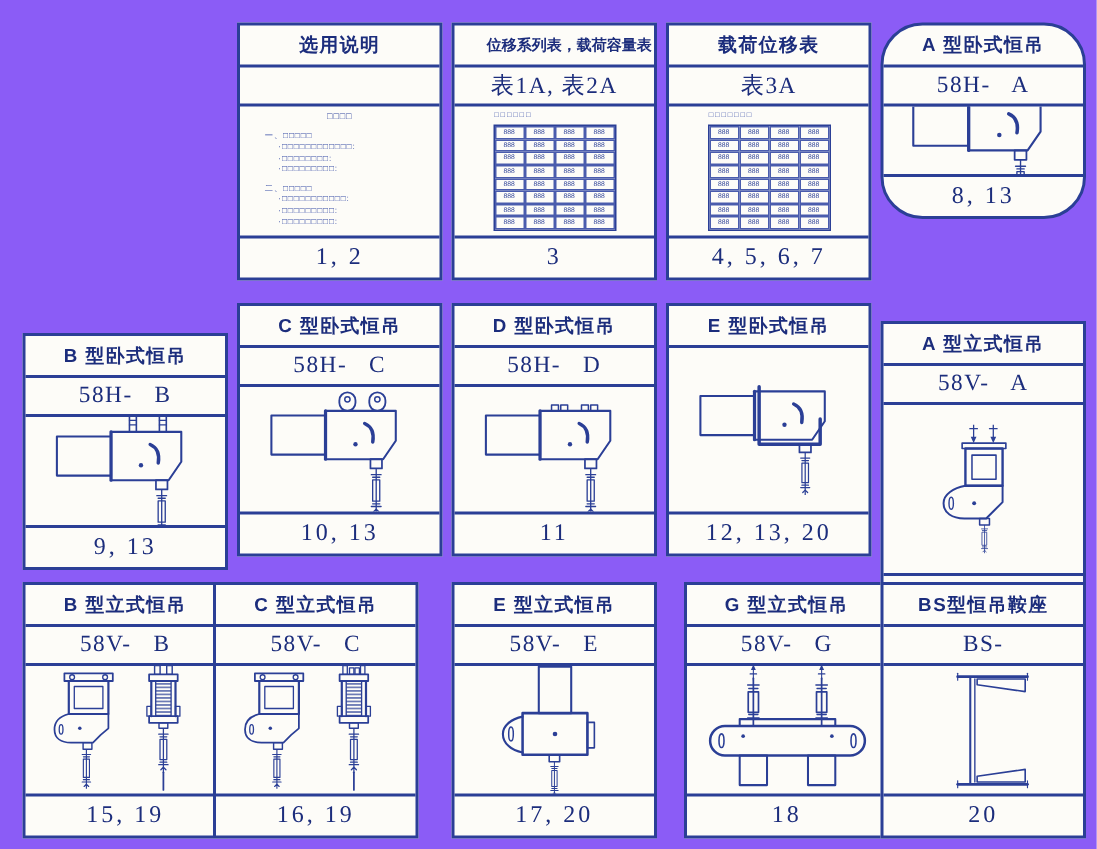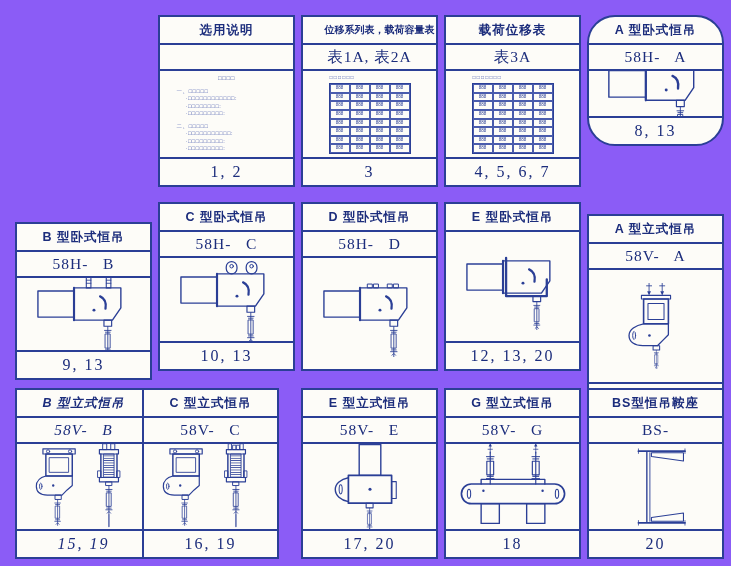--- a/index.html
+++ b/index.html
@@ -274,20 +274,21 @@
           <rect x="6" y="26" width="47" height="34"></rect>
           <line x1="53" y1="22" x2="53" y2="64" stroke-width="2.8"></line>
           <path d="M53,22 H114 V48 L103,64 H53 Z"></path>
           <path d="M87,33 Q96,37 94,49" stroke-width="3"></path>
           <circle cx="79" cy="51" r="1.9" fill="currentColor" stroke="none"></circle>
           <rect x="92" y="64" width="10" height="8" stroke-width="1.5"></rect>
           <use href="#sym-tb" x="89" y="72" width="16" height="40"></use>
         </g>
       </svg>
     </div>
+    <div class="pf">11</div>
   </div>
 
   <div class="panel" style="left:444px;top:202px;height:169px;">
     <div class="ph">E 型卧式恒吊</div>
     <div class="pb">
       <svg class="draw" width="126" height="86" viewBox="0 0 132 112">
         <g stroke="currentColor" fill="none" stroke-width="1.8" stroke-linejoin="round" stroke-linecap="round">
           <rect x="6" y="26" width="47" height="34"></rect>
           <line x1="53" y1="22" x2="53" y2="64" stroke-width="2.8"></line>
           <path d="M53,22 H114 V48 L103,64 H53 Z"></path>
@@ -317,21 +318,21 @@
           <ellipse cx="26" cy="72" rx="2" ry="5.5" stroke-width="1.3"></ellipse>
           <circle cx="47" cy="72" r="1.8" fill="currentColor" stroke="none"></circle>
           <rect x="52" y="86" width="9" height="6" stroke-width="1.4"></rect>
           <use href="#sym-tb" x="49" y="92" width="15" height="26"></use>
         </g>
       </svg>
     </div>
     <div class="pf">14, 19</div>
   </div>
 
-  <div class="panel" style="left:15px;top:388px;height:171px;font-style:italic;">
+  <div class="panel" style="left:15px;top:388px;height:171px;">
     <div class="ph">B 型立式恒吊</div>
     <div class="pm">58V-   B</div>
     <div class="pb">
       <svg class="draw" width="126" height="88" viewBox="0 0 132 120">
         <g stroke="currentColor" fill="none" stroke-width="1.6" stroke-linejoin="round" stroke-linecap="round">
           <rect x="10" y="8" width="44" height="7"></rect>
           <circle cx="17" cy="11.5" r="2.2" stroke-width="1.2"></circle>
           <circle cx="47" cy="11.5" r="2.2" stroke-width="1.2"></circle>
           <rect x="14" y="15" width="36" height="30" stroke-width="2"></rect>
           <rect x="19" y="20" width="26" height="20" stroke-width="1.2"></rect>
@@ -407,21 +408,21 @@
           <rect x="89" y="50" width="6" height="22" stroke-width="1.4"></rect>
           <circle cx="61" cy="60" r="2" fill="currentColor" stroke="none"></circle>
           <rect x="56" y="78" width="9" height="6" stroke-width="1.4"></rect>
           <use href="#sym-tb" x="53" y="84" width="15" height="30"></use>
         </g>
       </svg>
     </div>
     <div class="pf">17, 20</div>
   </div>
 
-  <div class="panel" style="left:444px;top:388px;height:171px;text-align:right;">
+  <div class="panel" style="left:456px;top:388px;height:171px;text-align:right;">
     <div class="ph">G 型立式恒吊</div>
     <div class="pm">58V-   G</div>
     <div class="pb">
       <svg class="draw" width="130" height="88" viewBox="0 0 150 116">
         <g stroke="currentColor" fill="none" stroke-width="1.8" stroke-linejoin="round" stroke-linecap="round">
           <use href="#sym-arrow-up" x="39.5" y="0" width="11" height="14"></use>
           <line x1="45" y1="12" x2="45" y2="54" stroke-width="1.5"></line>
           <line x1="40" y1="18" x2="50" y2="18" stroke-width="1.3"></line>
           <line x1="41" y1="21" x2="49" y2="21" stroke-width="1.3"></line>
           <rect x="40.5" y="24" width="9" height="18" stroke-width="1.5"></rect>

